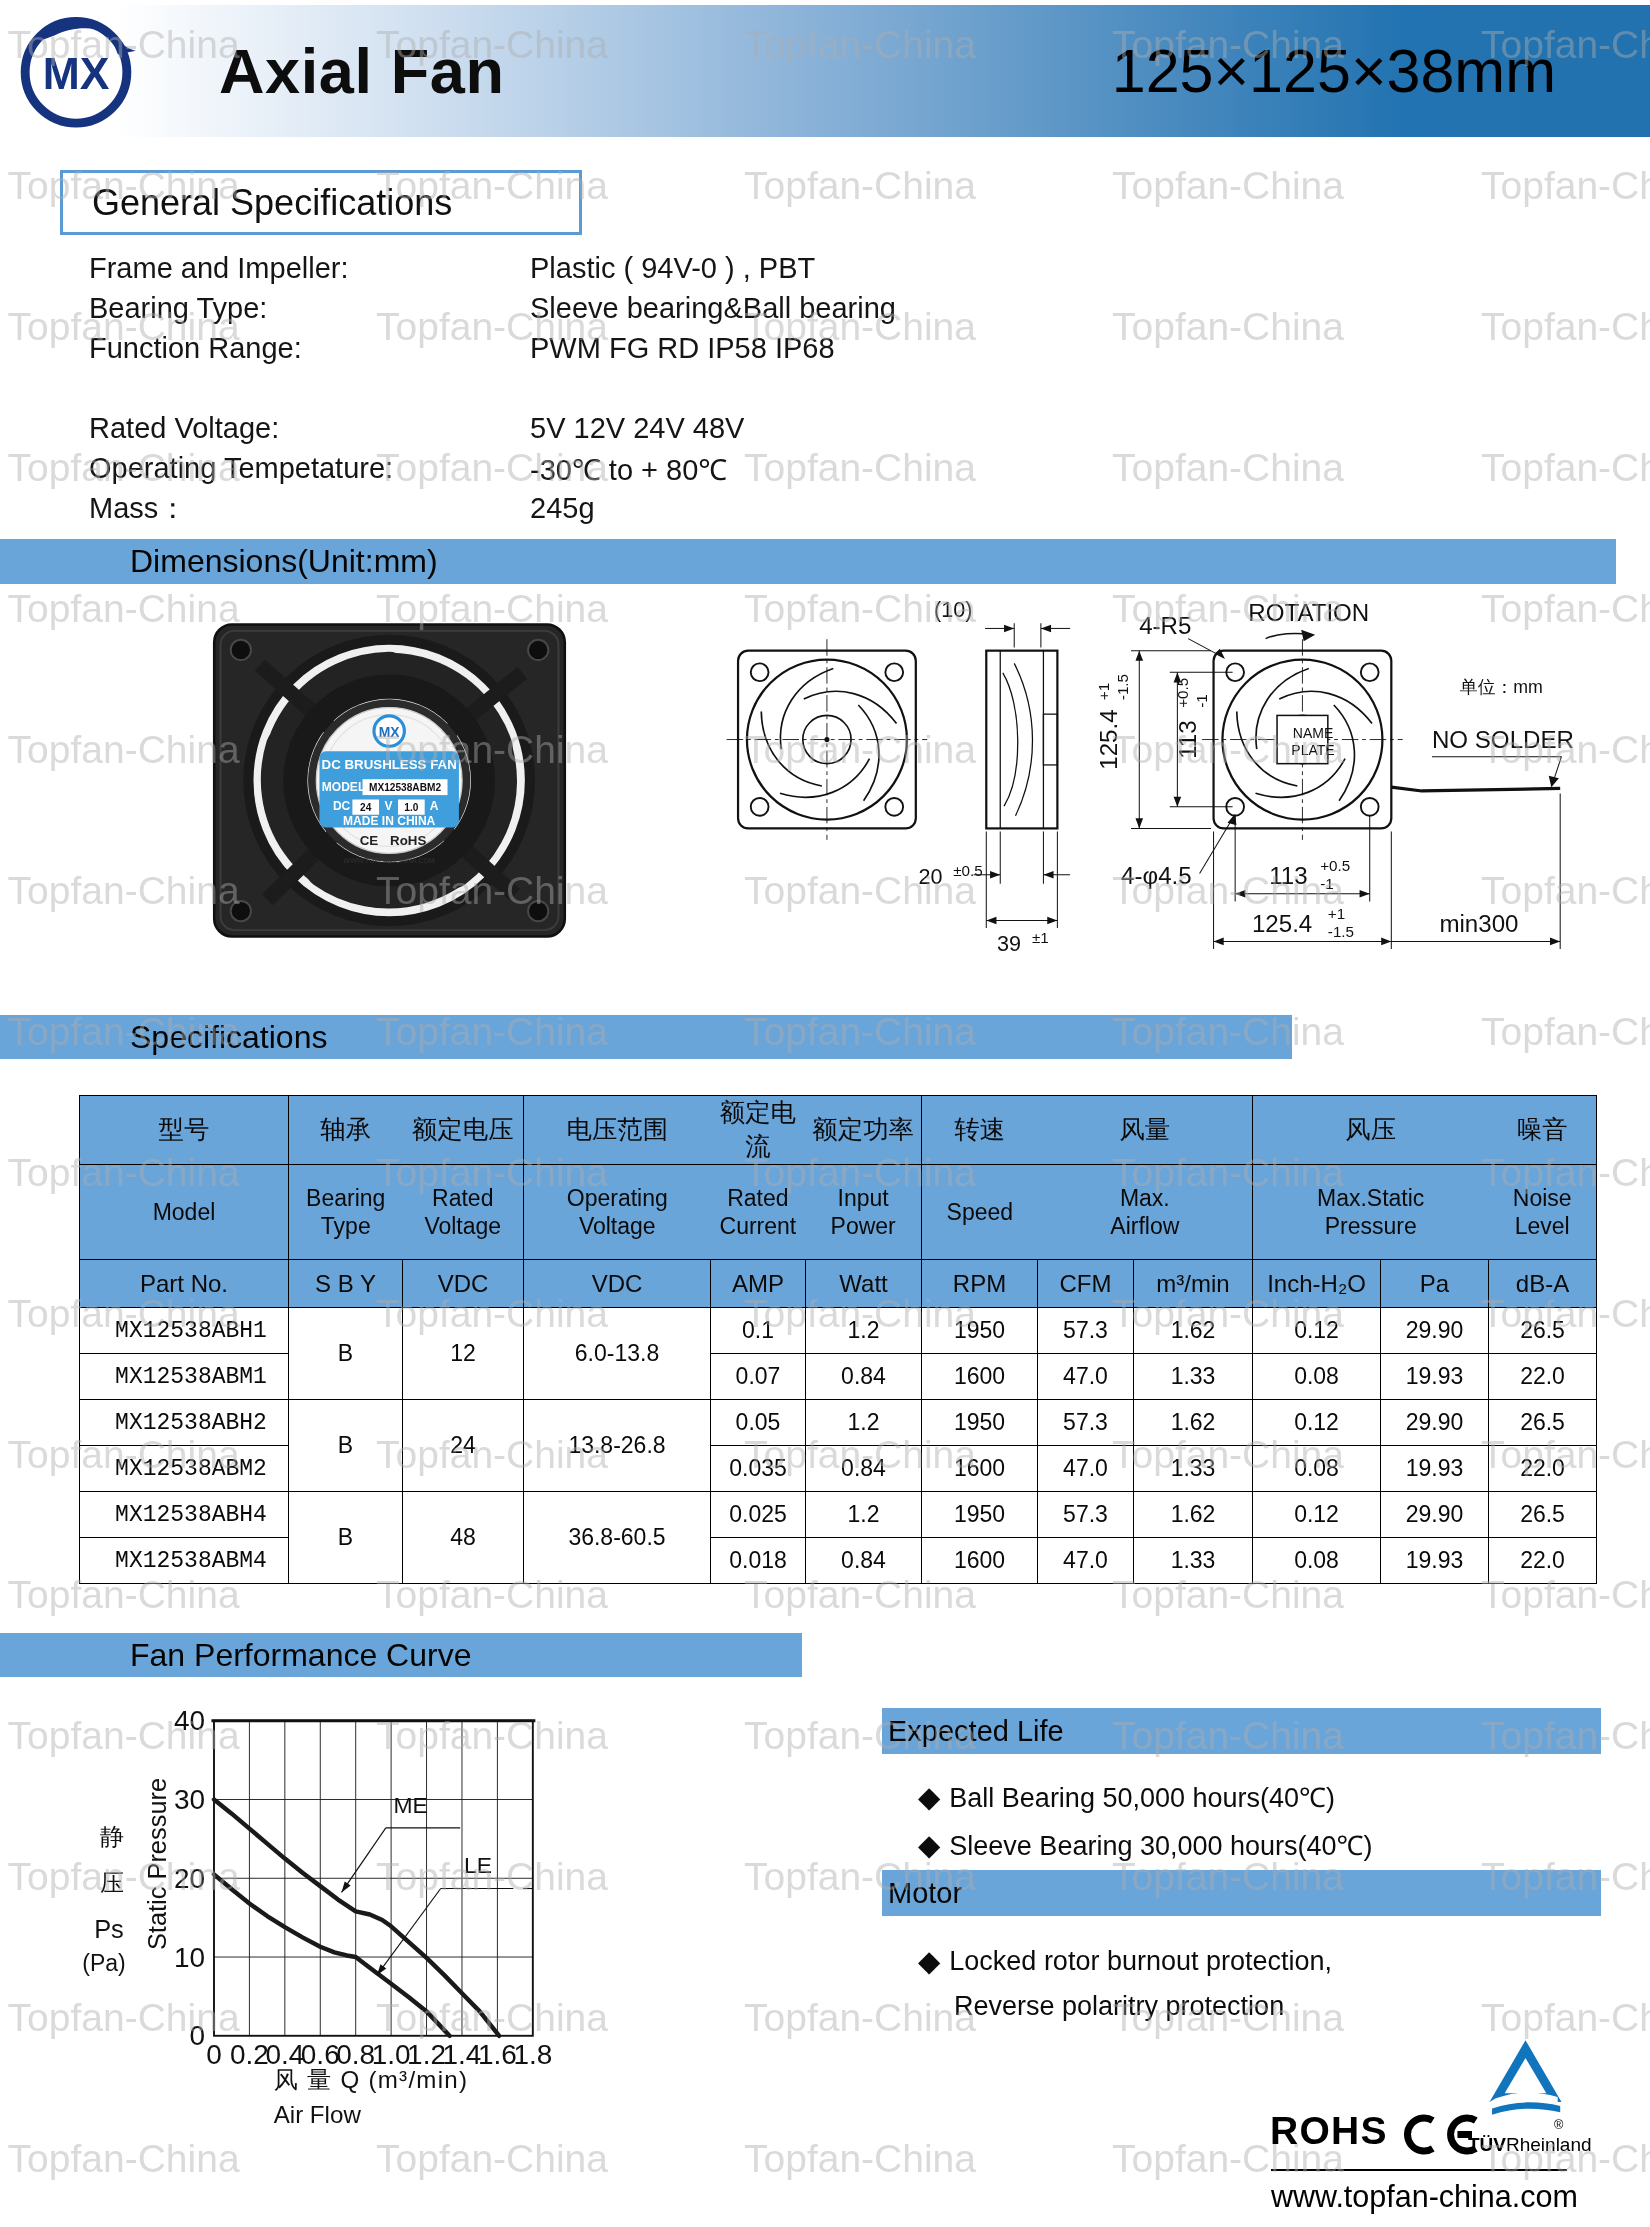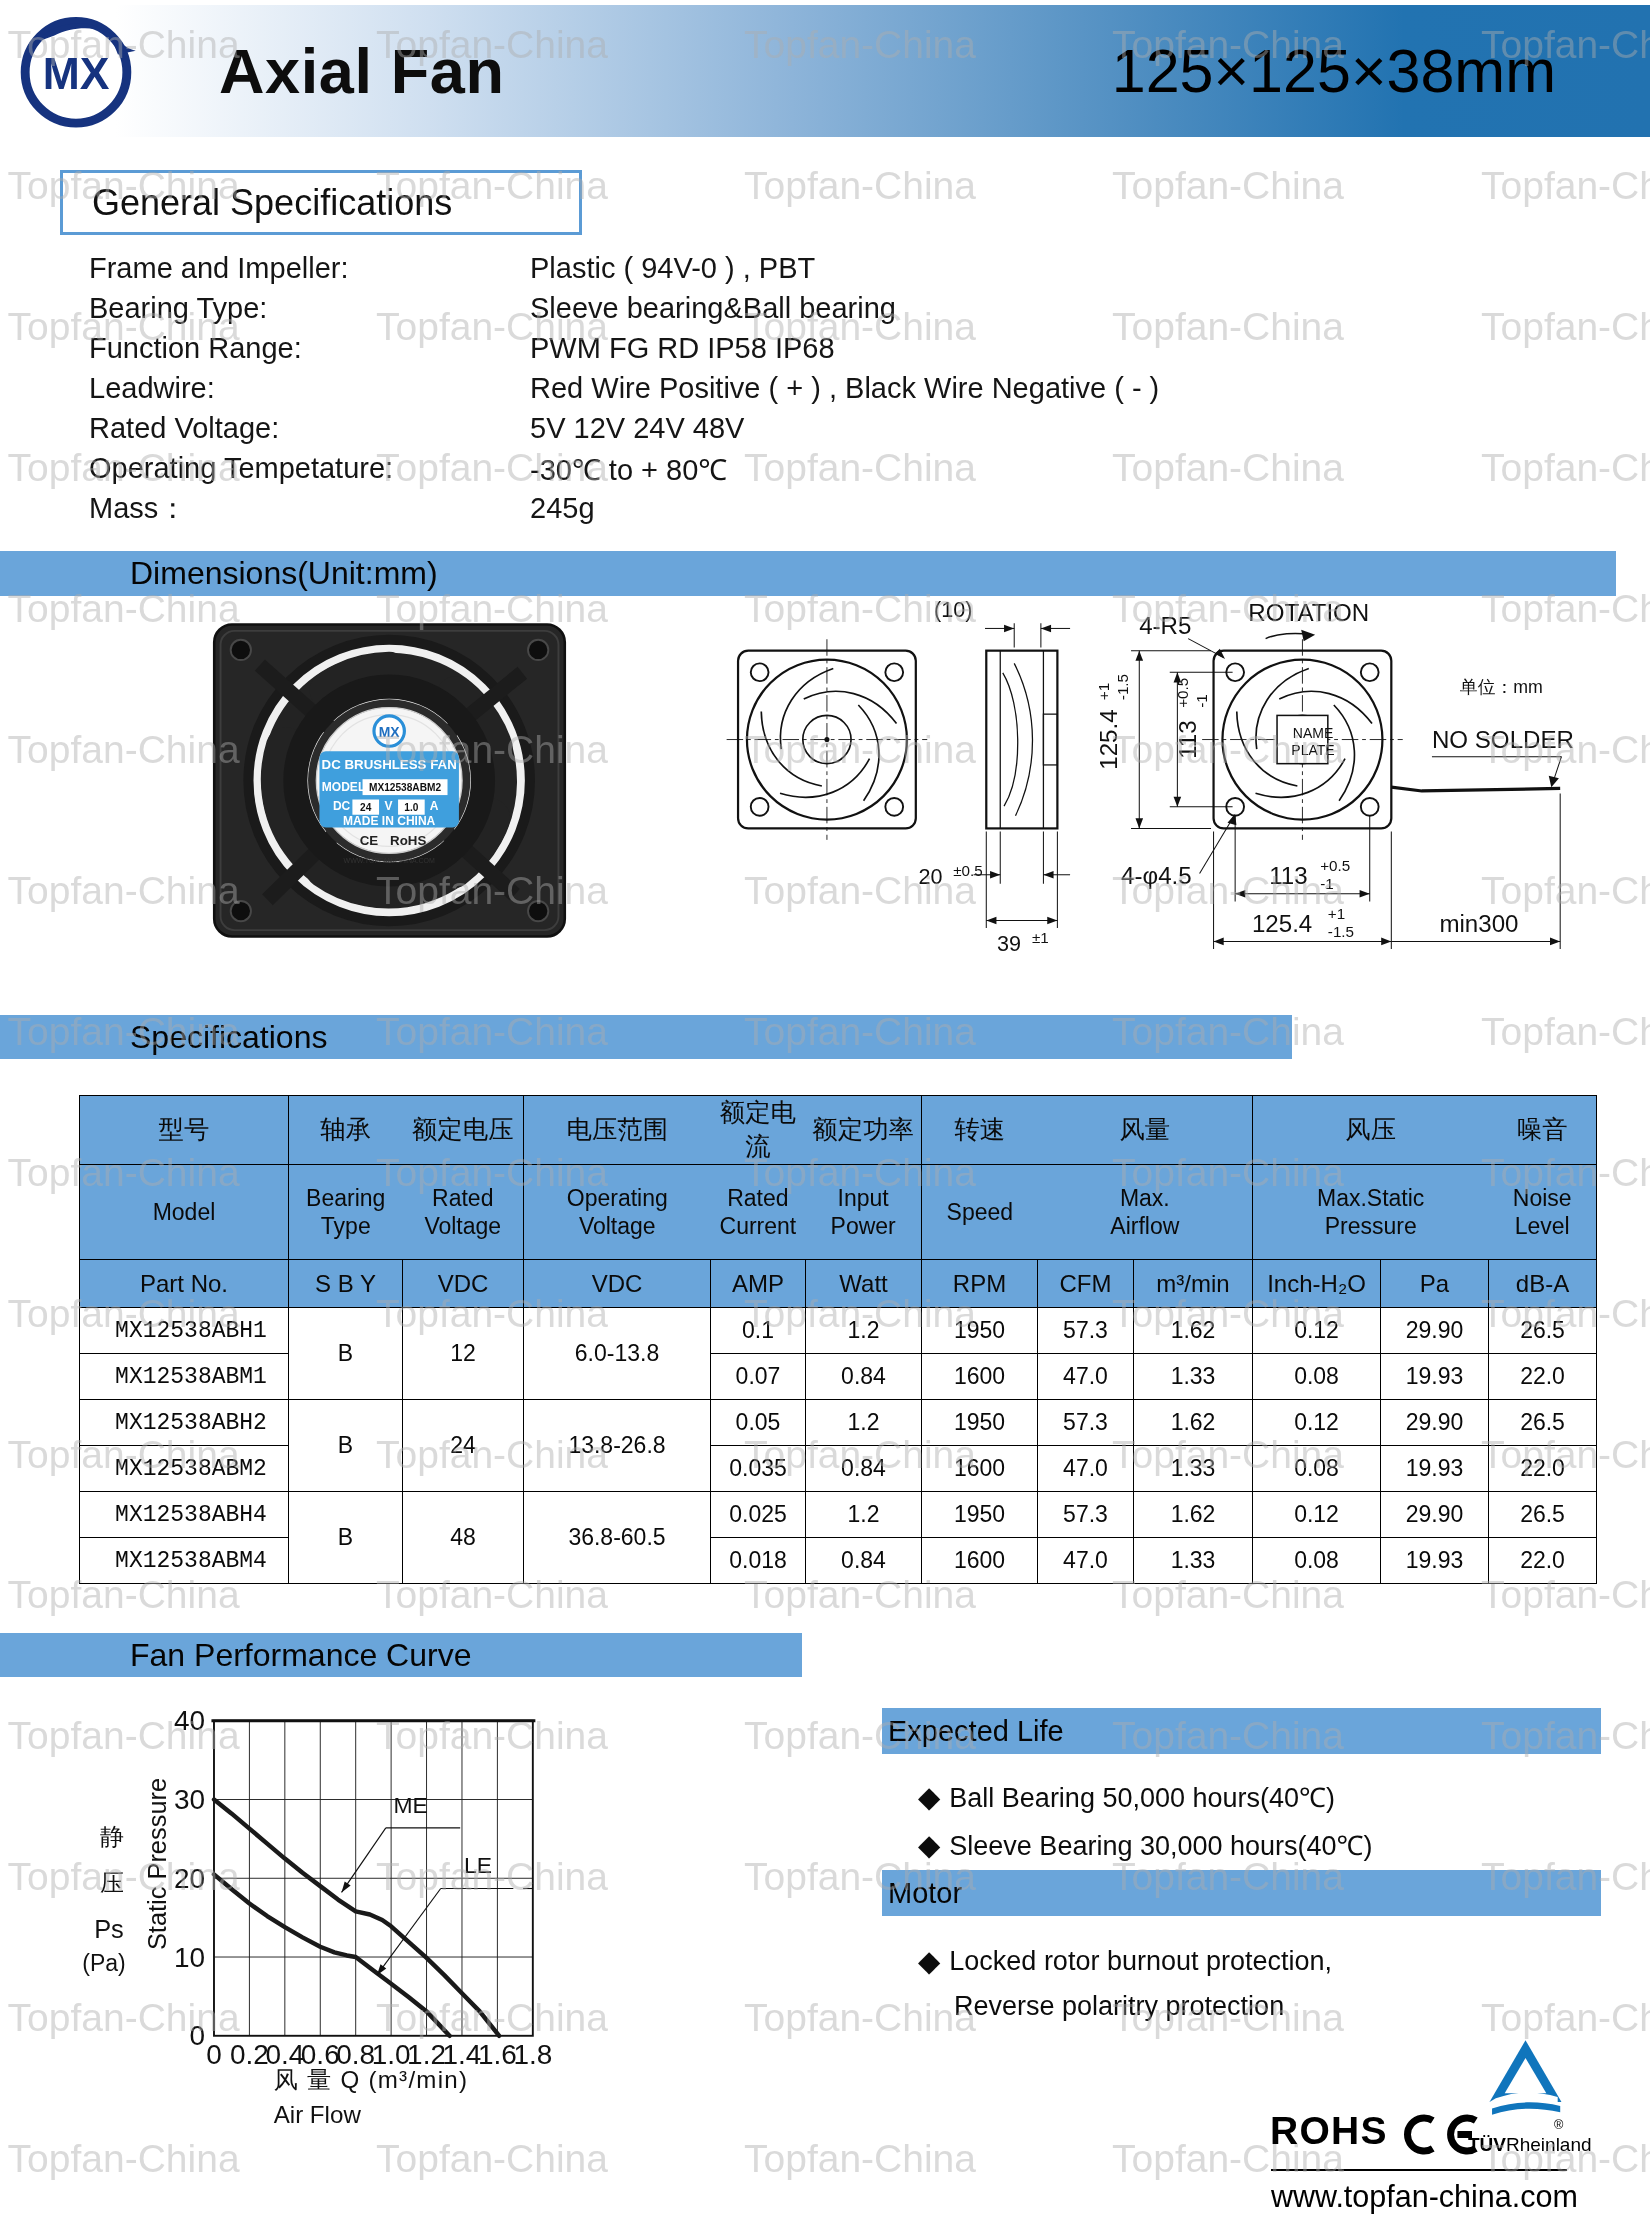--- a/index.html
+++ b/index.html
@@ -96,38 +96,34 @@
       <span class="v">Plastic ( 94V-0 ) , PBT</span>
     </div>
   <div class="kvrow" style="top:289px">
       <span class="k">Bearing Type:</span>
       <span class="v">Sleeve bearing&amp;Ball bearing</span>
     </div>
   <div class="kvrow" style="top:329px">
       <span class="k">Function Range:</span>
       <span class="v">PWM  FG  RD  IP58  IP68</span>
     </div>
-  <div class="kvrow" style="top:369px">
-      <span class="k">Leadwire:</span>
-      <span class="v">Red Wire Positive ( + ) , Black Wire Negative ( - )</span>
-    </div>
   <div class="kvrow" style="top:409px">
       <span class="k">Rated Voltage:</span>
       <span class="v">5V  12V  24V  48V</span>
     </div>
   <div class="kvrow" style="top:449px">
       <span class="k">Operating Tempetature:</span>
       <span class="v">-30℃ to + 80℃</span>
     </div>
   <div class="kvrow" style="top:489px">
       <span class="k">Mass：</span>
       <span class="v">245g</span>
     </div>
 
-  <div class="secbar" style="left:0;top:551px;width:1616px;height:45px">
+  <div class="secbar" style="left:0;top:539px;width:1616px;height:45px">
     <span>Dimensions(Unit:mm)</span>
   </div>
 
   <div class="abs" style="left:210px;top:622px;z-index:5">
     <svg width="359" height="317" viewBox="0 0 565 500">
       <rect x="6" y="4" width="553" height="492" rx="28" fill="#262626" stroke="#101010" stroke-width="4"></rect>
       <rect x="16" y="14" width="533" height="472" rx="22" fill="none" stroke="#3d3d3d" stroke-width="3"></rect>
       <circle cx="282" cy="250" r="222" fill="#f0f0f0" stroke="#1a1a1a" stroke-width="16"></circle>
       <g stroke="#232323" stroke-width="62" fill="none" stroke-linecap="round">
         <path d="M 282 78 A 172 172 0 0 0 118 296"></path>

